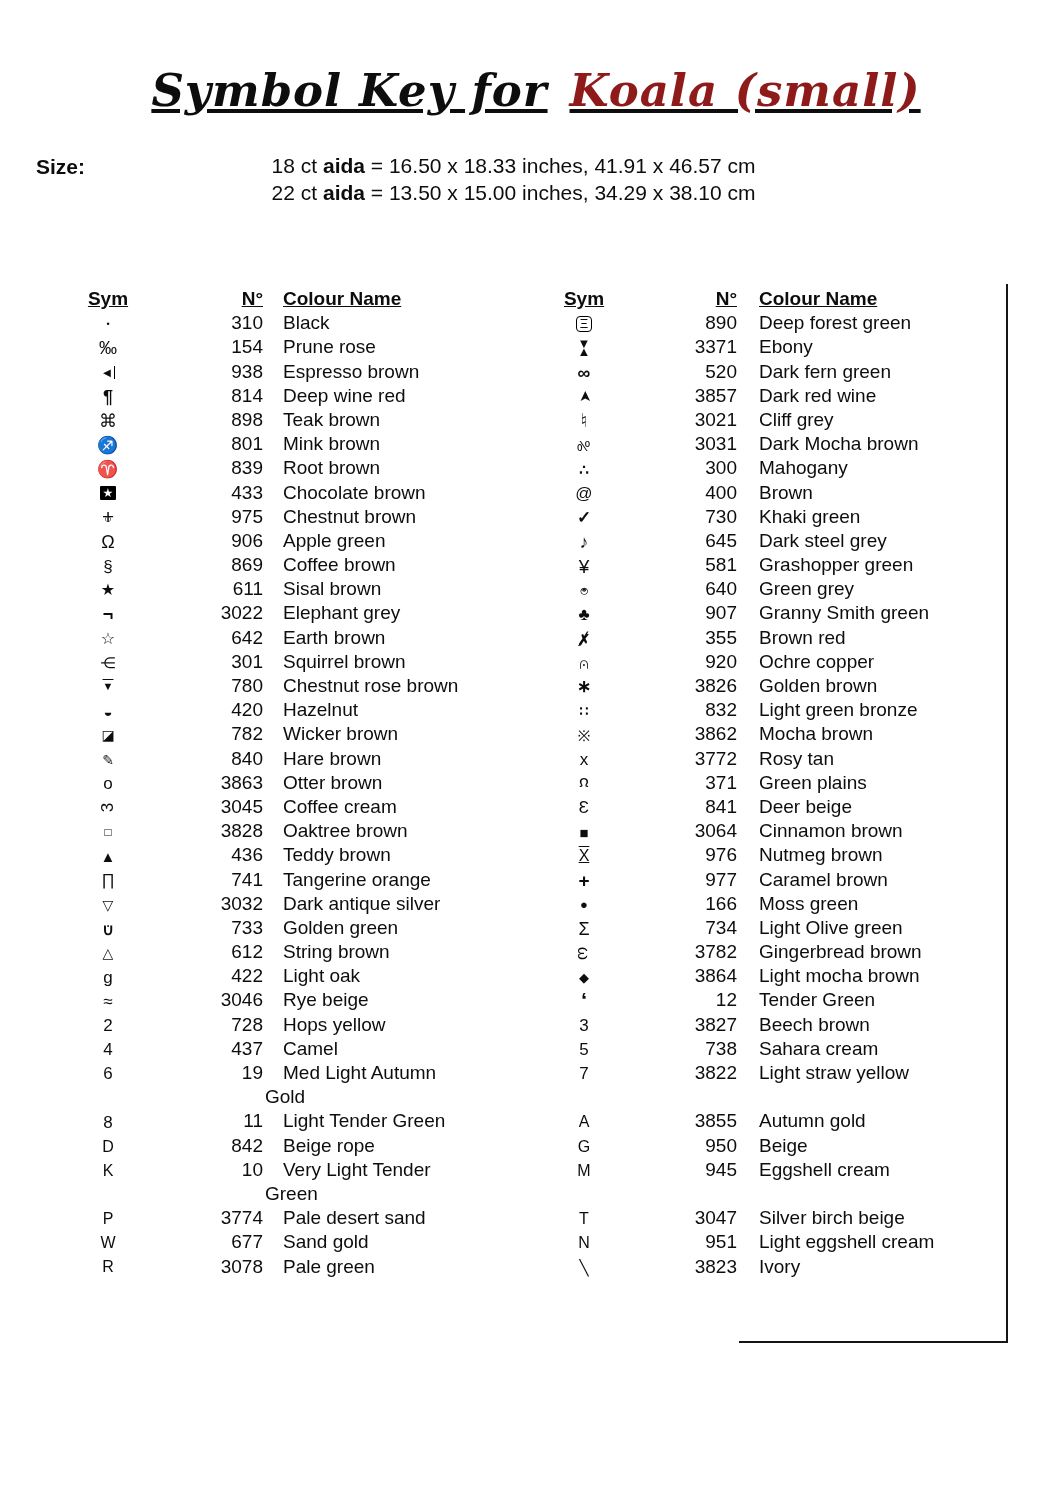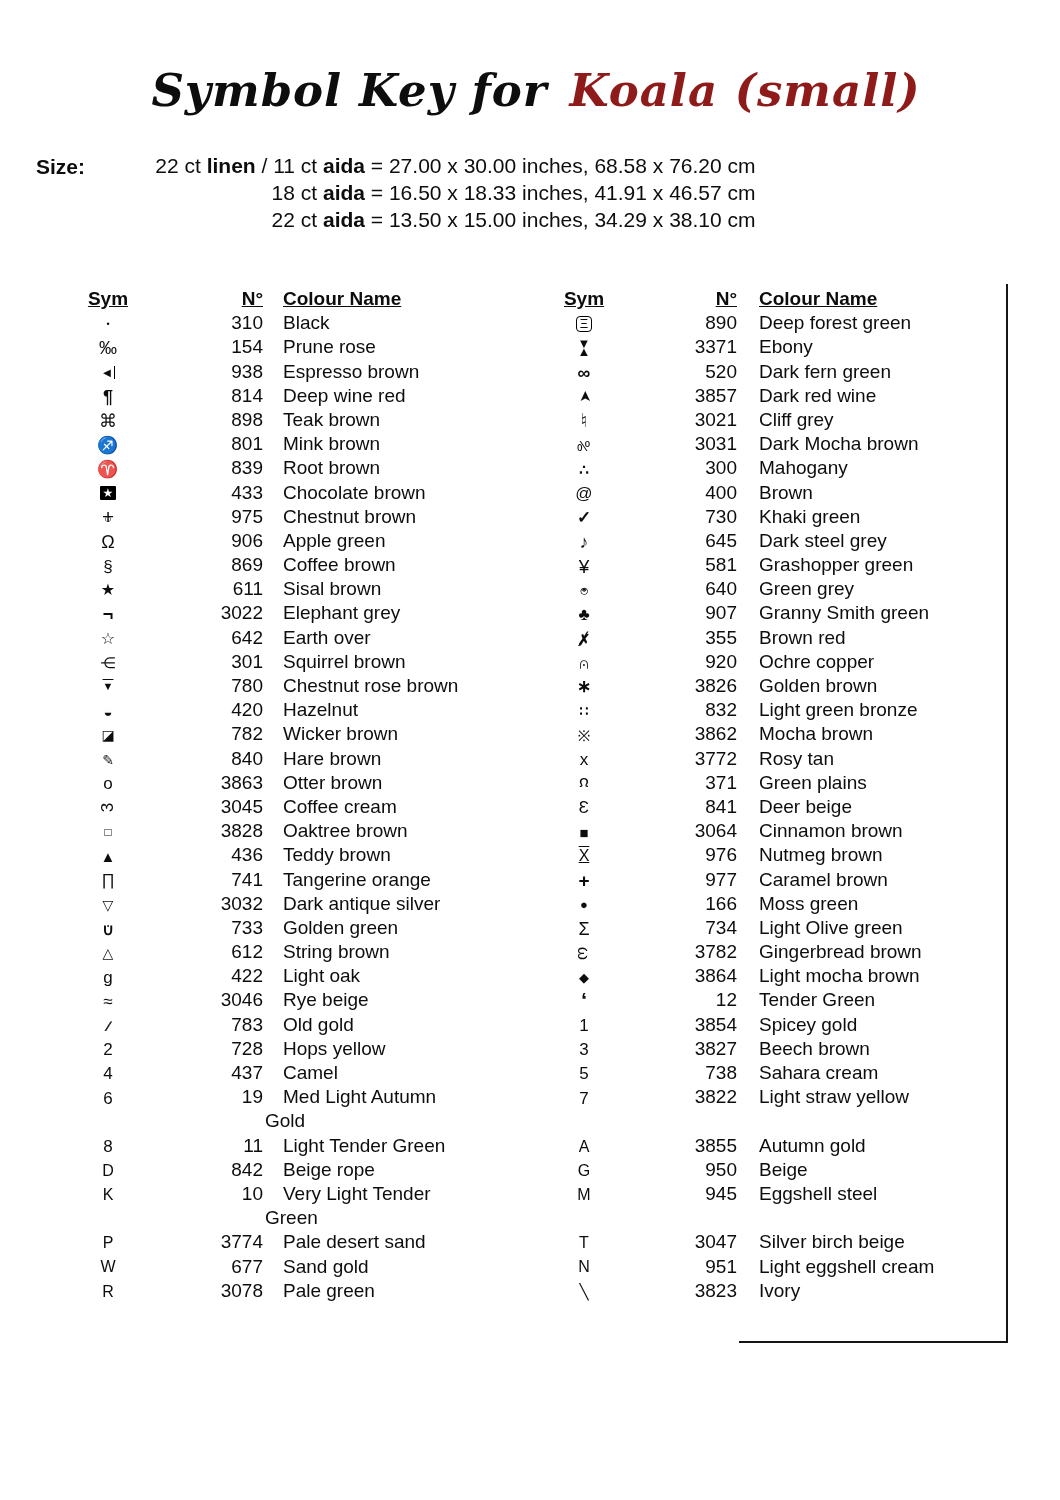--- a/index.html
+++ b/index.html
@@ -2,21 +2,21 @@
 <html><head>
 <meta charset="utf-8">
 <style>
   html,body{margin:0;padding:0;background:#e8e8e8;}
   .page{position:relative;width:1060px;height:1500px;background:#ffffff;margin:0 auto;
         font-family:"Liberation Sans",sans-serif;color:#0d0d0d;overflow:hidden;}
   .b{font-weight:bold;}
   
   .title{position:absolute;left:12px;right:0;top:64px;text-align:center;
          font-family:"DejaVu Serif",serif;font-style:italic;font-weight:bold;font-size:45px;
-         letter-spacing:1px;white-space:nowrap;}
+         letter-spacing:1px;white-space:nowrap;text-decoration:underline;}
   .t-red{margin-left:22px;}
   
   .fabric{position:absolute;left:36px;top:127px;font-size:21px;white-space:nowrap;}
   .fabric .ml14{margin-left:14px;} .fabric .ml20{margin-left:20px;} .fabric .ml6{margin-left:6px;}
   .sizeblk{position:absolute;left:36px;top:152px;font-size:21px;}
   .szlabel{position:absolute;left:0;top:3px;}
   .szlines{margin-left:89px;}
   .szline{height:27px;line-height:27px;white-space:nowrap;}
   .szlead{display:inline-block;width:240px;text-align:right;}
   
@@ -52,21 +52,20 @@
 <div class="page">
 
   <div class="title">
     <span class="t-black">Symbol Key for</span><span class="t-red" style="color: rgb(142, 26, 26);">Koala (small)</span>
   </div>
 
 
   <div class="sizeblk">
     <span class="b szlabel">Size:</span>
     <div class="szlines">
-        <div class="szline"><span class="szlead"><span>22 ct </span><span class="b">linen</span><span> / 11 ct </span><span class="b">aida</span></span><span> = 27.00 x 30.00 inches, 68.58 x 76.20 cm</span></div>
         <div class="szline"><span class="szlead"><span>18 ct </span><span class="b">aida</span></span><span> = 16.50 x 18.33 inches, 41.91 x 46.57 cm</span></div>
         <div class="szline"><span class="szlead"><span>22 ct </span><span class="b">aida</span></span><span> = 13.50 x 15.00 inches, 34.29 x 38.10 cm</span></div>
       </div>
   </div>
 
   <div class="tbl">
     <div class="trow thead">
       <span class="c-sym"><span class="hu">Sym</span></span>
       <span class="c-n"><span class="hu">N°</span></span>
       <span class="c-name"><span class="hu">Colour Name</span></span>
@@ -192,21 +191,21 @@
           <span class="c-n">3022</span>
           <span class="c-name">Elephant grey</span>
           <span></span>
           <span class="c-sym"><span class="sym" style="font-size: 17px;">♣</span></span>
           <span class="c-n">907</span>
           <span class="c-name-r">Granny Smith green</span>
         </div>
         <div class="trow">
           <span class="c-sym"><span class="sym" style="font-size: 16px;">☆</span></span>
           <span class="c-n">642</span>
-          <span class="c-name">Earth over</span>
+          <span class="c-name">Earth brown</span>
           <span></span>
           <span class="c-sym"><span class="ovwrap" style="font-size: 15px;"><span class="sym" style="font-size: inherit; font-weight: bold;">✗</span><span class="ov" style="transform: translate(-50%, -50%) translateY(0em) scale(1.4);">∕</span></span></span>
           <span class="c-n">355</span>
           <span class="c-name-r">Brown red</span>
         </div>
         <div class="trow">
           <span class="c-sym"><span class="sym" style="font-size: 15px;">⋲</span></span>
           <span class="c-n">301</span>
           <span class="c-name">Squirrel brown</span>
           <span></span>
@@ -334,29 +333,20 @@
         <div class="trow">
           <span class="c-sym"><span class="sym" style="font-size: 17px;">≈</span></span>
           <span class="c-n">3046</span>
           <span class="c-name">Rye beige</span>
           <span></span>
           <span class="c-sym"><span class="sym" style="font-size: 22px; font-weight: bold;">‘</span></span>
           <span class="c-n">12</span>
           <span class="c-name-r">Tender Green</span>
         </div>
         <div class="trow">
-          <span class="c-sym"><span class="sym" style="font-size: 14px; letter-spacing: -3px;">∕∕</span></span>
-          <span class="c-n">783</span>
-          <span class="c-name">Old gold</span>
-          <span></span>
-          <span class="c-sym"><span class="sym" style="font-size: 17px;">1</span></span>
-          <span class="c-n">3854</span>
-          <span class="c-name-r">Spicey gold</span>
-        </div>
-        <div class="trow">
           <span class="c-sym"><span class="sym" style="font-size: 17px;">2</span></span>
           <span class="c-n">728</span>
           <span class="c-name">Hops yellow</span>
           <span></span>
           <span class="c-sym"><span class="sym" style="font-size: 17px;">3</span></span>
           <span class="c-n">3827</span>
           <span class="c-name-r">Beech brown</span>
         </div>
         <div class="trow">
           <span class="c-sym"><span class="sym" style="font-size: 17px;">4</span></span>
@@ -403,21 +393,21 @@
           <span class="c-n">950</span>
           <span class="c-name-r">Beige</span>
         </div>
         <div class="trow">
           <span class="c-sym"><span class="sym" style="font-size: 16px;">K</span></span>
           <span class="c-n">10</span>
           <span class="c-name">Very Light Tender</span>
           <span></span>
           <span class="c-sym"><span class="sym" style="font-size: 16px;">M</span></span>
           <span class="c-n">945</span>
-          <span class="c-name-r">Eggshell steel</span>
+          <span class="c-name-r">Eggshell cream</span>
         </div>
         <div class="trow">
           <span class="c-sym"></span>
           <span class="c-n"></span>
           <span class="c-name"><span class="cont">Green</span></span>
           <span></span>
           <span class="c-sym"></span>
           <span class="c-n"></span>
           <span class="c-name-r"></span>
         </div>

